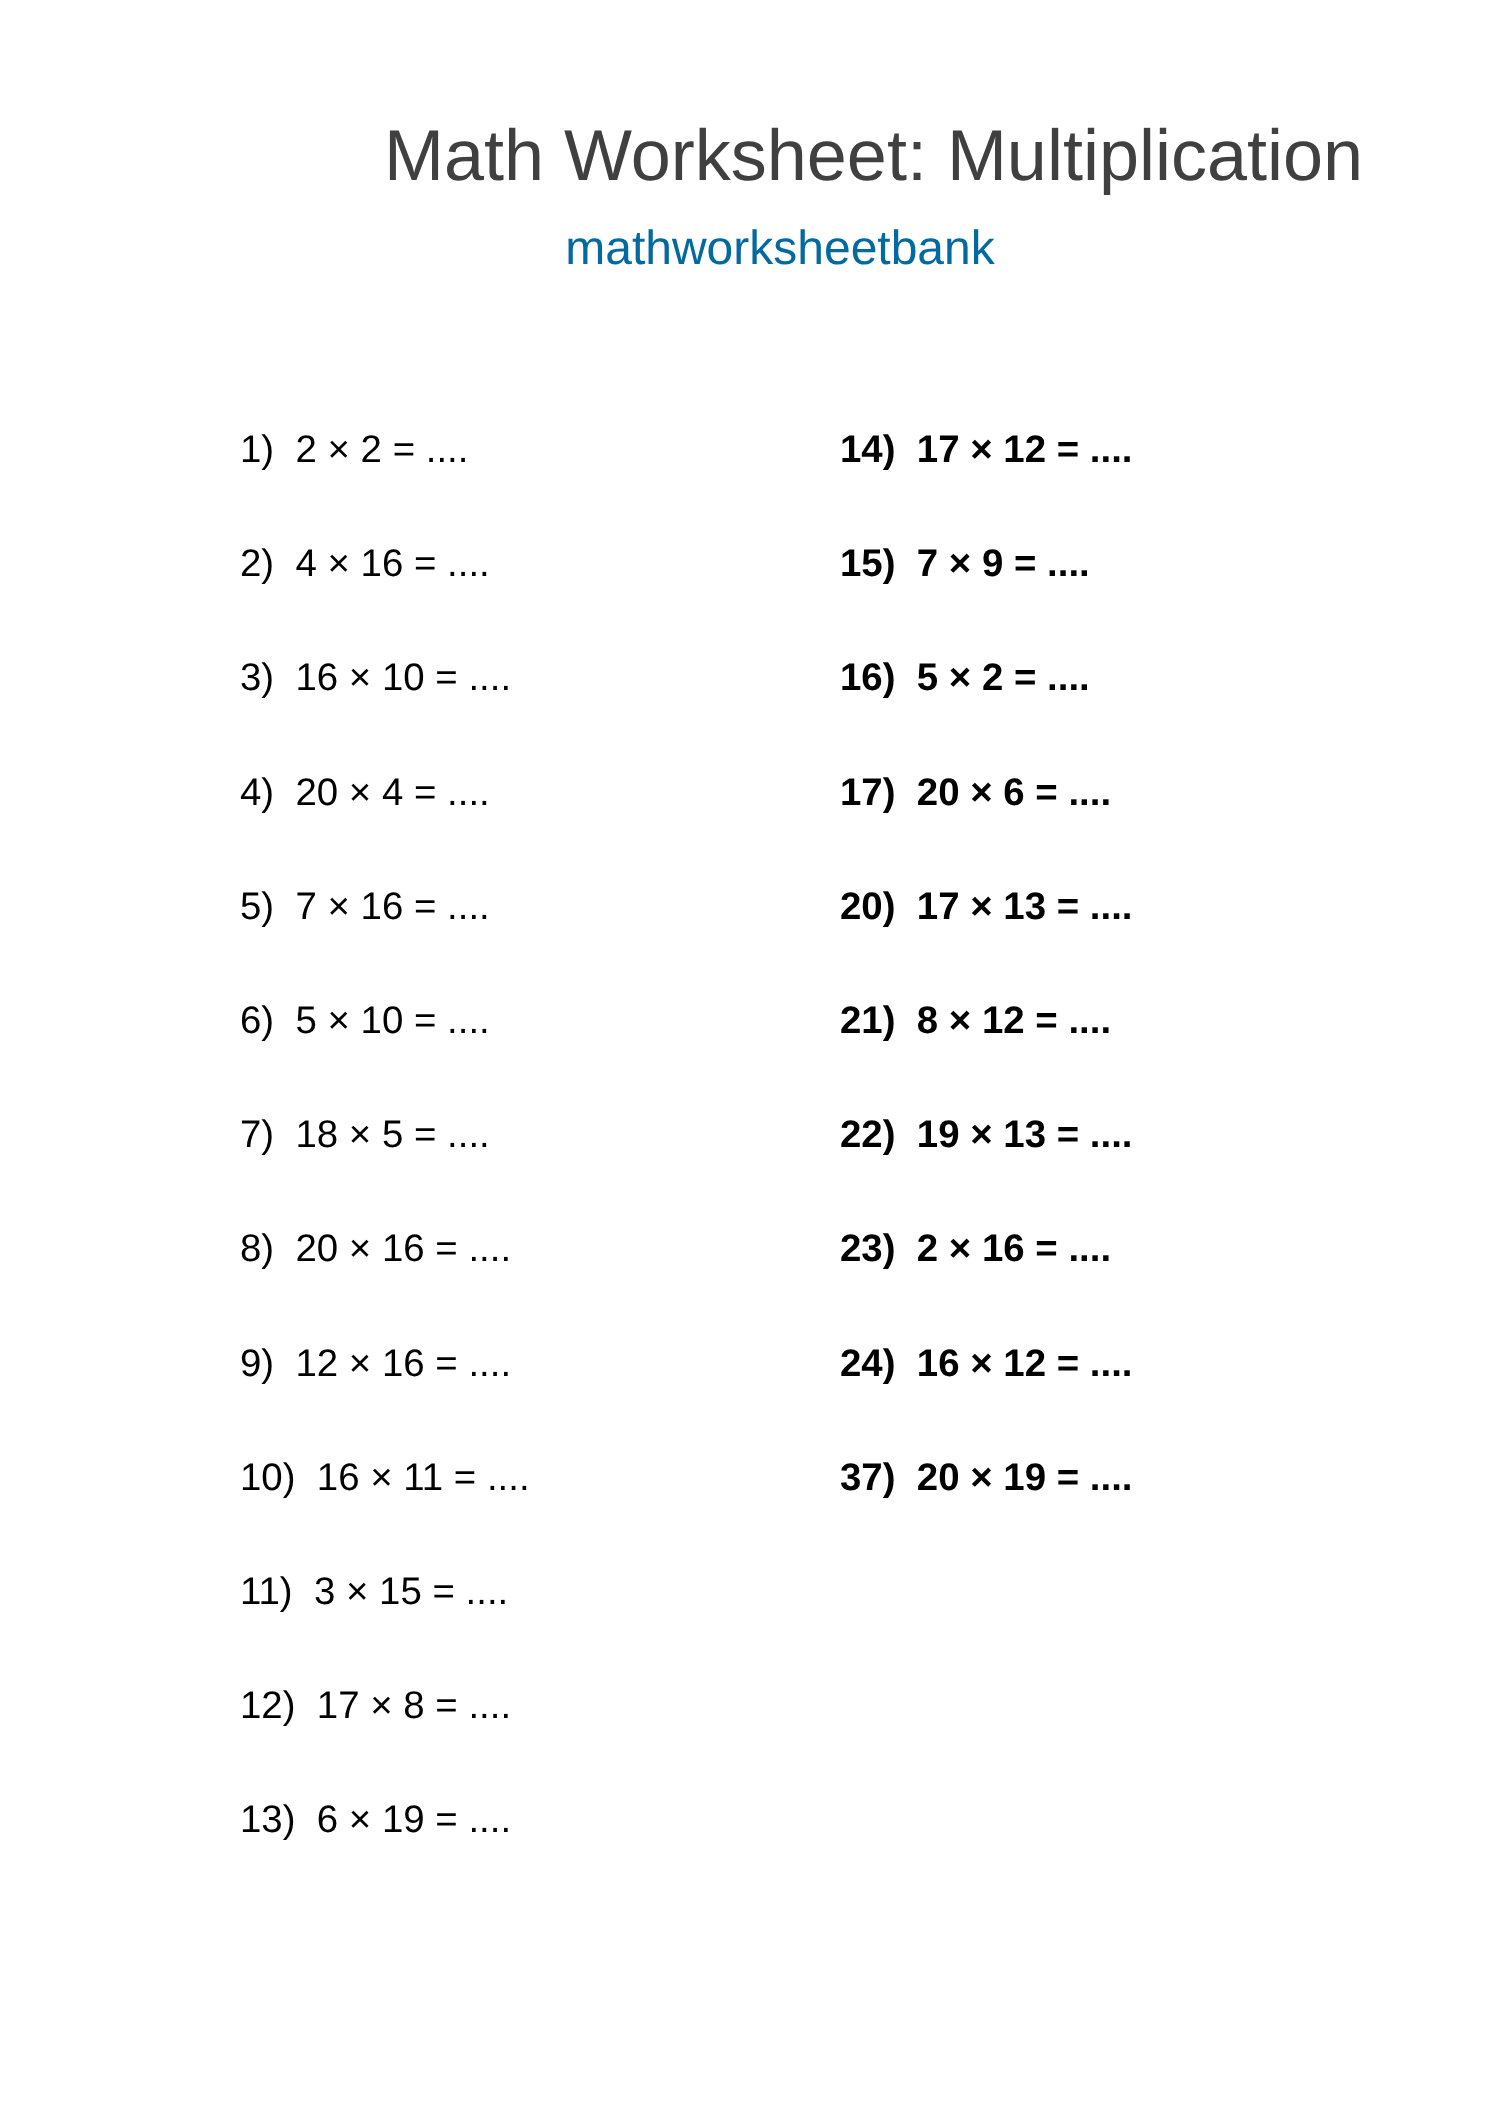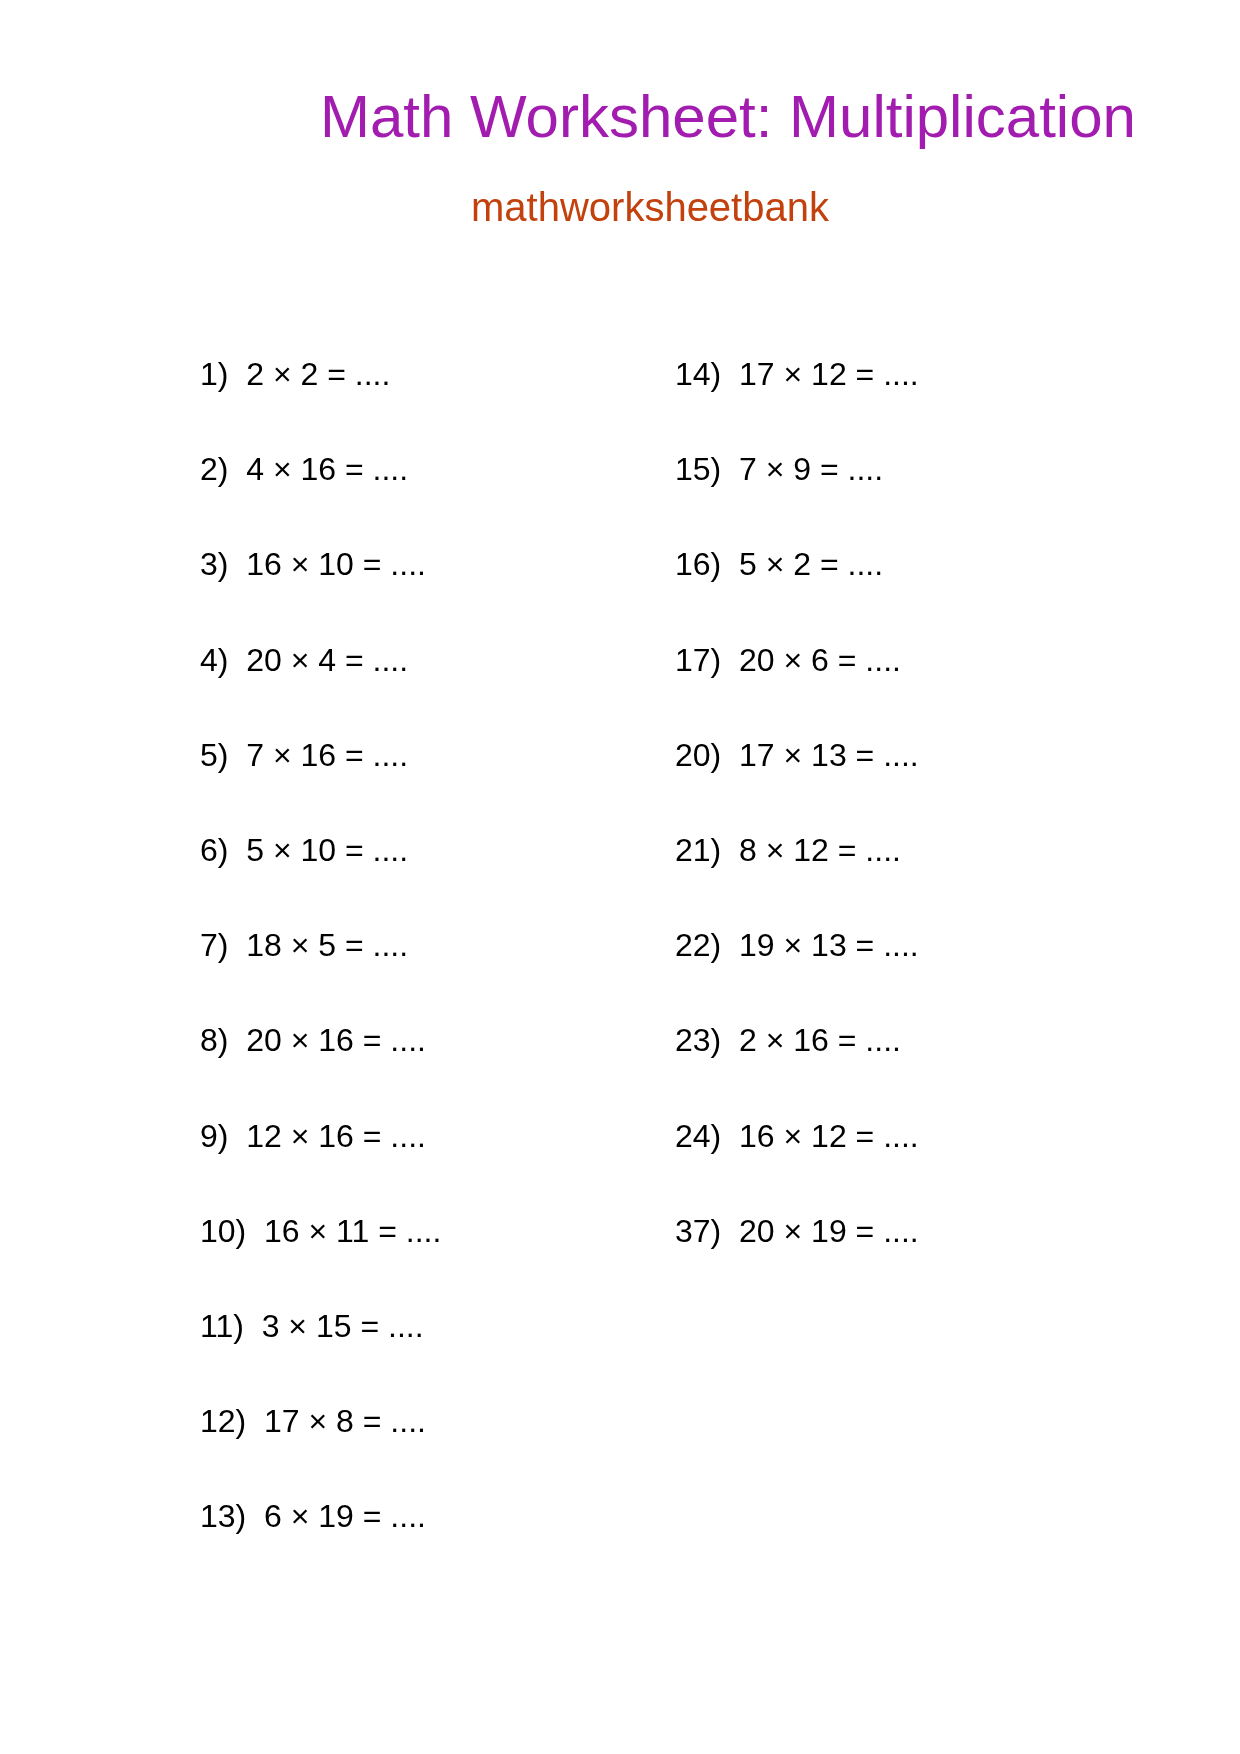--- a/index.html
+++ b/index.html
@@ -11,43 +11,43 @@
       width: 1240px;
       height: 1754px;
       position: relative;
       overflow: hidden;
       font-family: "Liberation Sans", sans-serif;
       color: #000000;
     }
     .title {
       position: absolute;
       left: 320px;
-      top: 87px;
+      top: 100px;
       font-size: 60px;
       line-height: 60px;
       white-space: pre;
-      color: #a21caf;
+      color: #404040;
     }
     .subtitle {
       position: absolute;
       left: 471px;
       top: 187px;
       font-size: 40px;
       line-height: 40px;
       white-space: pre;
-      color: #c2410c;
+      color: #0369a1;
     }
     .column {
       position: absolute;
       top: 327px;
       font-size: 32px;
       line-height: 95.2px;
     }
     .column.left { left: 200px; }
-    .column.right { left: 675px; }
+    .column.right { left: 700px; font-weight: bold; }
     .problem {
       height: 95.2px;
       white-space: pre;
     }
   </style>
 </head>
 <body>
 
 <div class="title">Math Worksheet: Multiplication</div>
 <div class="subtitle">mathworksheetbank</div>

